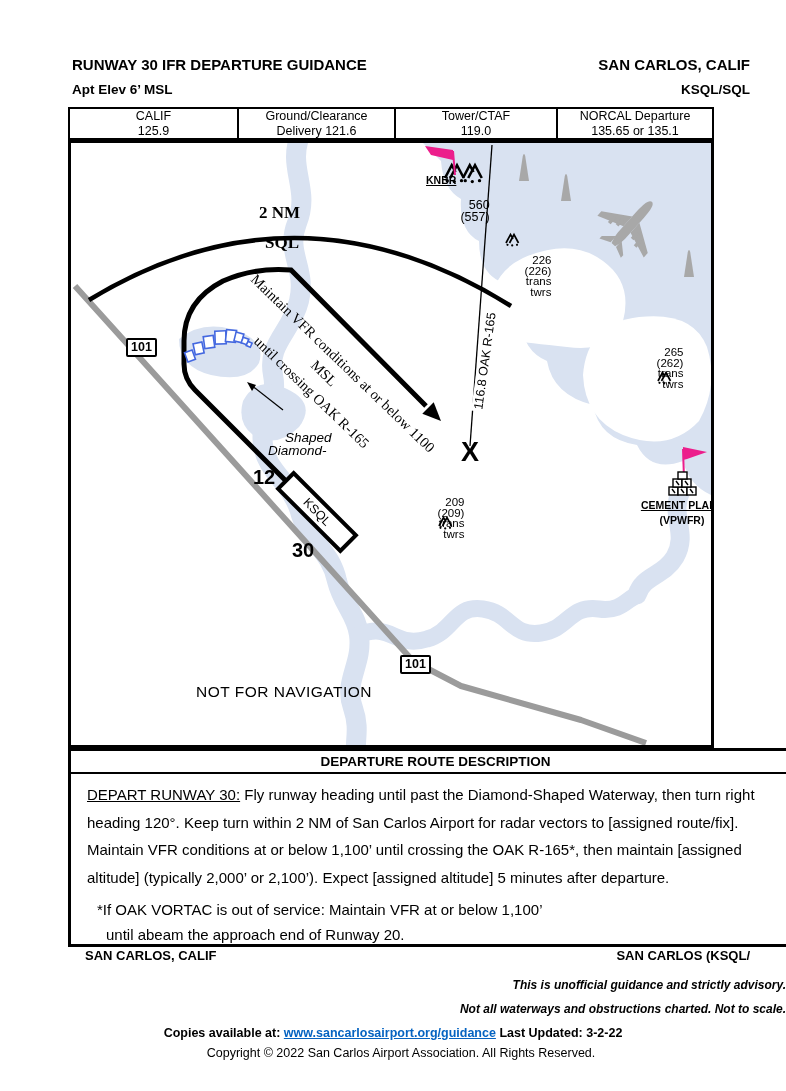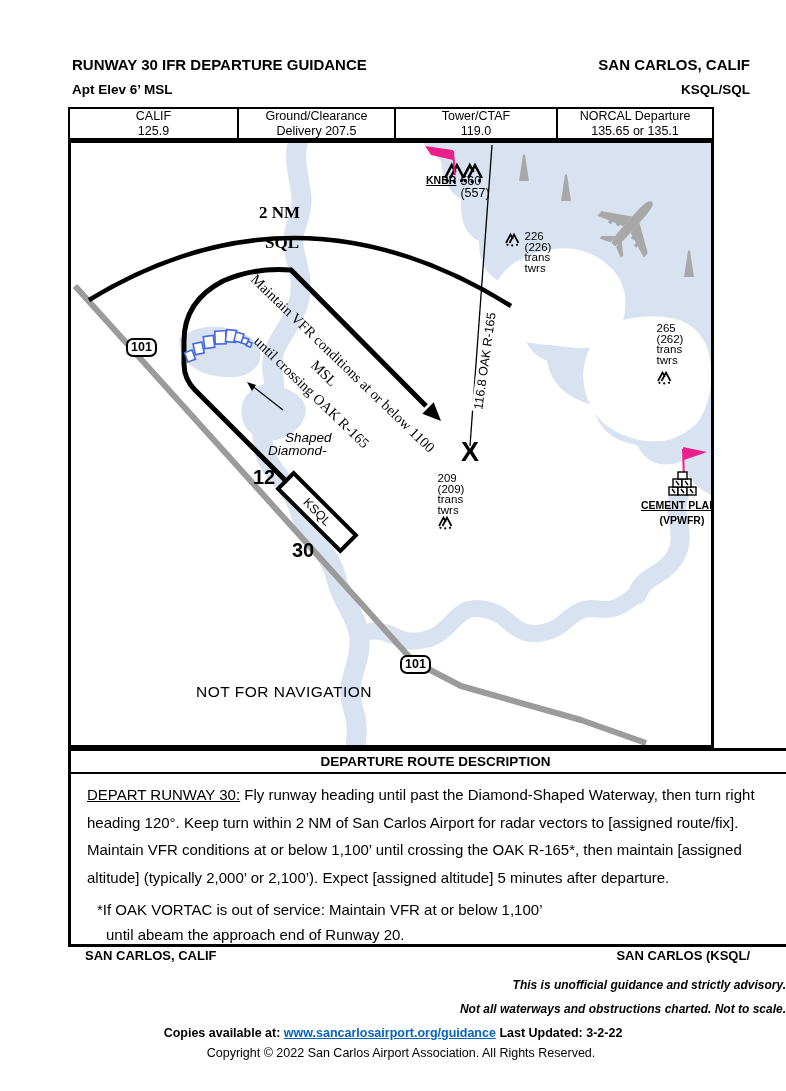--- a/index.html
+++ b/index.html
@@ -17,23 +17,23 @@
   .freq-cell{border-right:2px solid #000;display:flex;flex-direction:column;
         justify-content:center;align-items:center;font-size:12.5px;line-height:14.5px;}
   .freq-cell:last-child{border-right:none;}
   
   .map{left:68px;top:140px;width:646px;height:608px;border:3px solid #000;
        box-sizing:border-box;background:#fff;overflow:hidden;}
   .map svg{position:absolute;left:0;top:0;}
   .maplabel{position:absolute;white-space:nowrap;}
   .serifb{font-family:"Liberation Serif",serif;font-weight:bold;font-size:17px;}
   .pathtxt{font-family:"Liberation Serif",serif;font-size:14.5px;transform-origin:0 0;}
-  .obst{font-size:11.5px;line-height:10.5px;text-align:left;transform:translateX(-50%);}
+  .obst{font-size:11.5px;line-height:10.5px;text-align:right;transform:translateX(-50%);margin-top:24px;}
   .rwy-num{font-size:20px;font-weight:bold;}
-  .shield{border:2.5px solid #000;border-radius:7px;background:#fff;font-weight:bold;
+  .shield{border:2.5px solid #000;border-radius:2px;background:#fff;font-weight:bold;
           font-size:12.5px;padding:1px 3px;line-height:13px;text-align:right;}
   .underl{text-decoration:underline;}
   .smallb{font-size:10.5px;font-weight:bold;}
   
   .desc{left:68px;top:748px;width:735px;height:199px;border:3px solid #000;
         box-sizing:border-box;}
   .desc-title{border-bottom:2px solid #000;text-align:center;font-weight:bold;
         font-size:13.5px;padding:3px 0 3px 0;}
   .desc-body{padding:7px 14px 0 16px;font-size:15px;line-height:27.5px;}
   .desc-note{padding:6px 14px 0 26px;font-size:15px;line-height:25px;}
@@ -56,21 +56,21 @@
   <div class="abs hdr-elev">Apt Elev 6’ MSL</div>
   <div class="abs hdr-ident">KSQL/SQL</div>
 
   <div class="abs freq">
     <div class="freq-cell" style="width:167px">
       <div>CALIF</div>
       <div>125.9</div>
     </div>
     <div class="freq-cell" style="width:155px">
       <div>Ground/Clearance</div>
-      <div>Delivery  207.5</div>
+      <div>Delivery  121.6</div>
     </div>
     <div class="freq-cell" style="width:160px">
       <div>Tower/CTAF</div>
       <div>119.0</div>
     </div>
     <div class="freq-cell" style="flex:1">
       <div>NORCAL Departure</div>
       <div>135.65 or 135.1</div>
     </div>
   </div>

